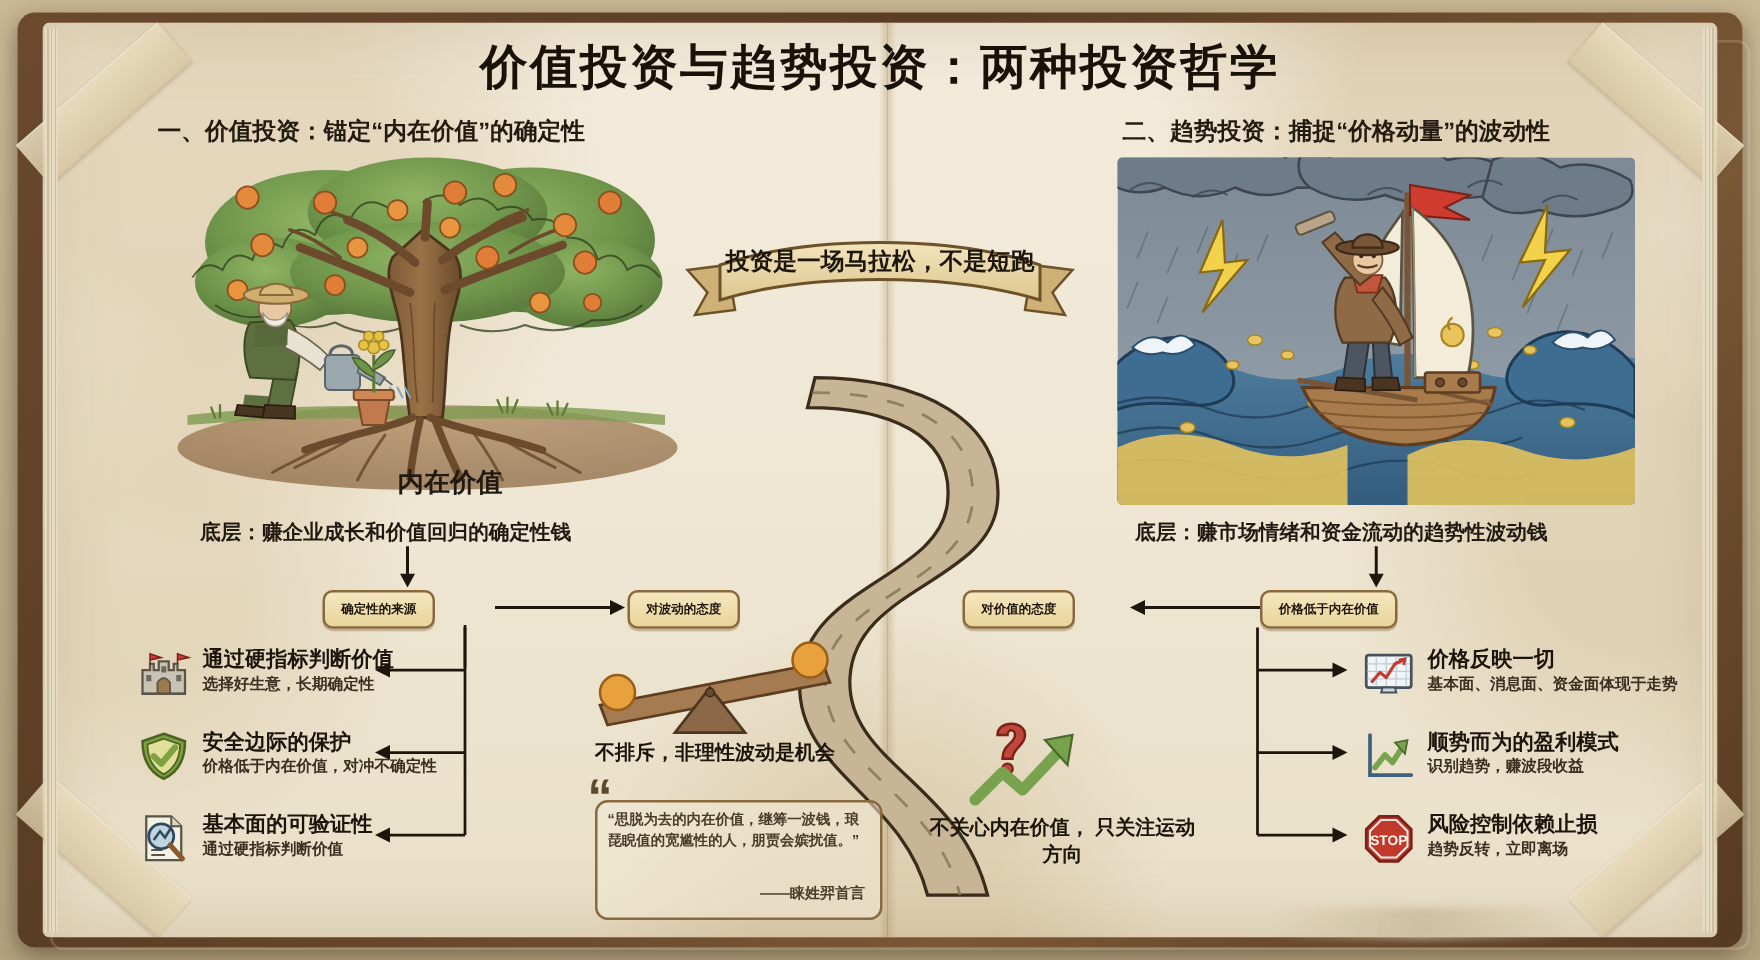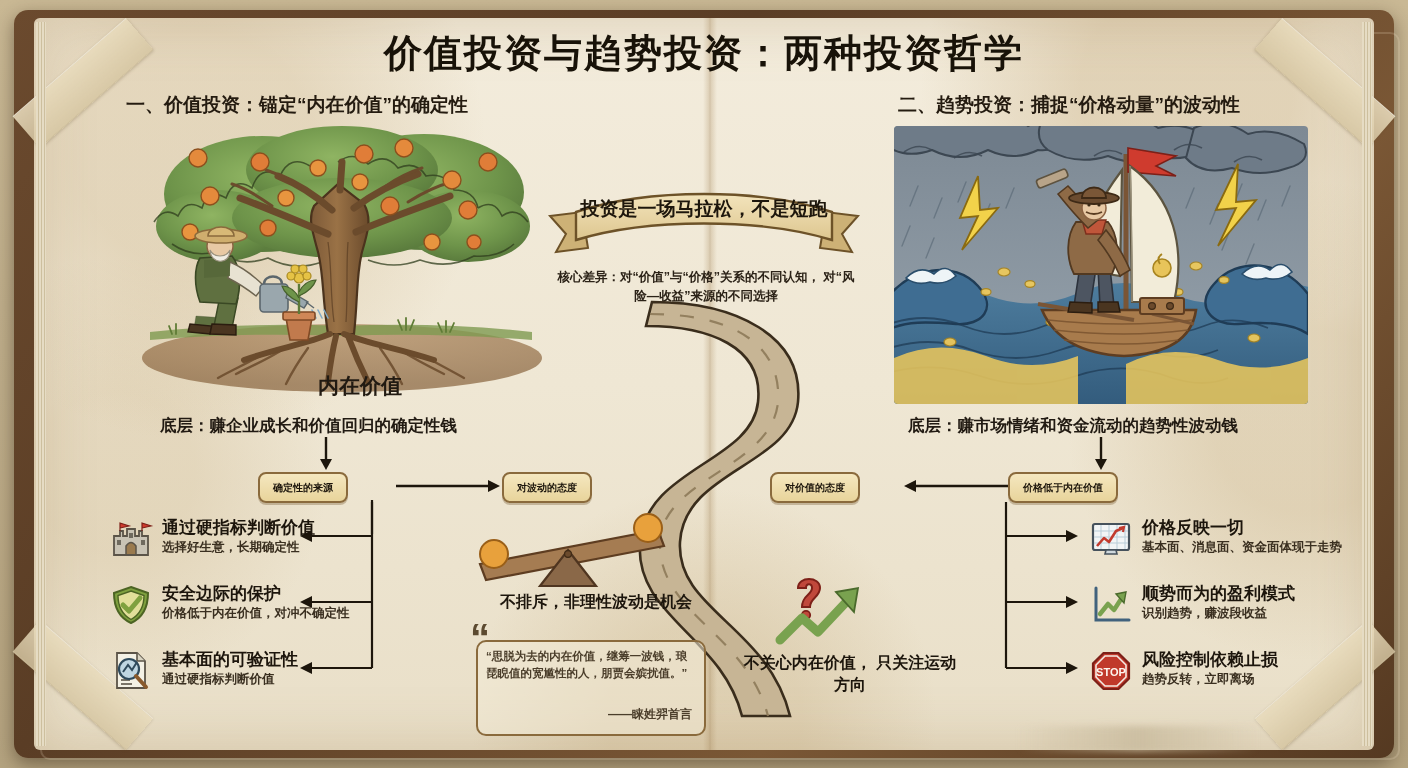--- a/index.html
+++ b/index.html
@@ -97,21 +97,21 @@
     background:rgba(243,235,215,.55);
   }
   .quote-mark{position:absolute;left:470px;top:618px;font-size:40px;font-weight:700;color:#5c4a30;line-height:1;}
   .quote-text{
     position:absolute;left:486px;top:648px;width:206px;
     font-size:11.5px;font-weight:700;color:#4a3d2a;line-height:1.45;white-space:pre-line;
   }
   .quote-attr{position:absolute;left:486px;top:706px;width:206px;text-align:right;font-size:12px;font-weight:700;color:#4a3d2a;}
 
   .mid-note{position:absolute;left:556px;top:268px;width:300px;text-align:center;font-size:12.5px;font-weight:700;color:#2b2217;line-height:1.5;}
-  .seesaw-cap{position:absolute;left:452px;top:592px;width:240px;text-align:right;font-size:16px;font-weight:700;color:#1c150c;}
+  .seesaw-cap{position:absolute;left:452px;top:592px;width:240px;text-align:center;font-size:16px;font-weight:700;color:#1c150c;}
   .qa-cap{position:absolute;left:740px;top:652px;width:220px;text-align:center;font-size:16px;font-weight:700;color:#1c150c;line-height:1.35;}
 
   .wm{
     position:absolute;right:150px;bottom:16px;width:240px;height:26px;
     background:linear-gradient(90deg,rgba(205,192,164,0),rgba(198,184,154,.75),rgba(205,192,164,0));
     filter:blur(3px);border-radius:4px;
   }
   svg{display:block;overflow:visible;}
 </style>
 </head>
@@ -420,22 +420,20 @@
       </linearGradient>
     </defs>
 
     <path d="M2 30 L34 26 L40 62 L8 66 L18 48 Z" fill="#cdb176" stroke="#6d5228" stroke-width="2"></path>
     <path d="M310 30 L278 26 L272 62 L304 66 L294 48 Z" fill="#cdb176" stroke="#6d5228" stroke-width="2"></path>
 
     <path d="M28 26 C100 2 212 2 284 26 L284 54 C212 32 100 32 28 54 Z" fill="url(#ribg)" stroke="#6d5228" stroke-width="2.4"></path>
   </svg>
   <div class="t" style="left:548px;top:196px;width:312px;text-align:center;font-size:19px;font-weight:700;color:#1d160c;">投资是一场马拉松，不是短跑</div>
 
-  <div class="mid-note">核心差异：对“价值”与“价格”关系的不同认知，
-对“风险—收益”来源的不同选择</div>
 
   <svg style="position:absolute;left:640px;top:296px;" width="200" height="420" viewBox="0 0 200 420">
     <path d="M12 6 C96 6 164 40 158 106 C152 170 44 174 40 246 C36 314 128 330 150 420
              L102 420 C82 340 -6 320 0 246 C6 172 112 166 118 106 C124 50 68 30 6 30 Z" fill="#c7b595" stroke="#3a2d1c" stroke-width="2.6"></path>
     <g stroke="#8d7a59" stroke-width="2.2" stroke-dasharray="14 16" fill="none" opacity=".9">
       <path d="M10 18 C92 18 142 48 138 106 C132 172 22 182 20 246 C18 318 106 336 128 420"></path>
     </g>
   </svg>
 
   <div class="t bottom-line l">底层：赚企业成长和价值回归的确定性钱</div>

